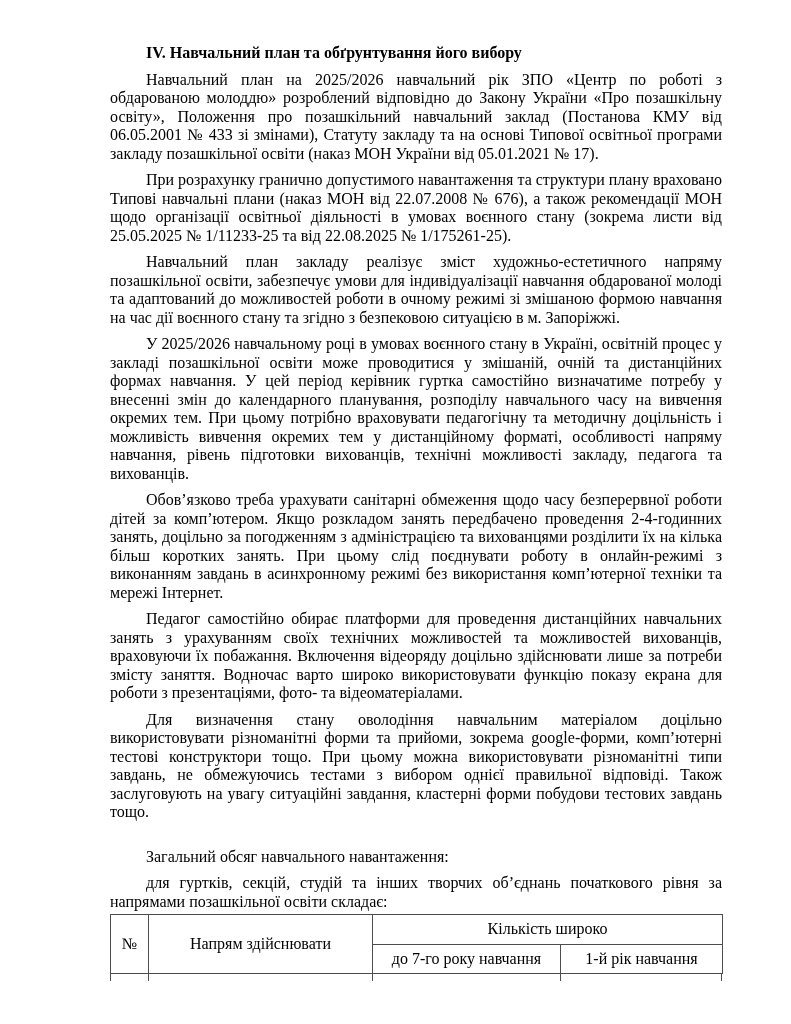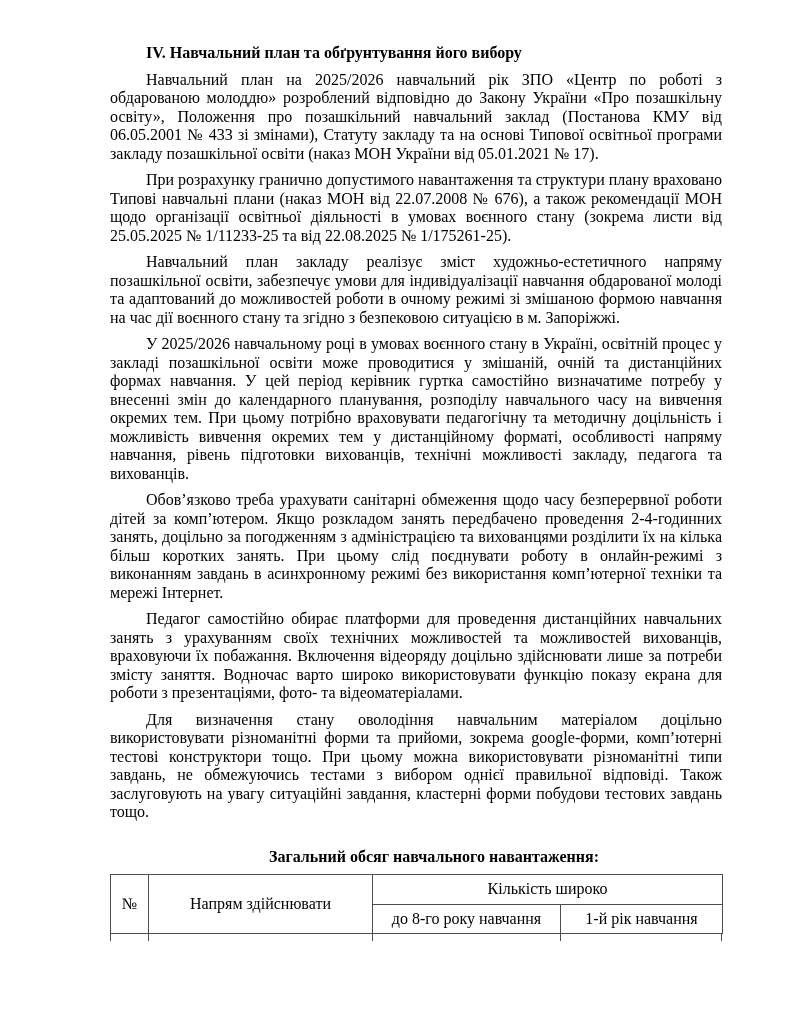--- a/index.html
+++ b/index.html
@@ -27,23 +27,23 @@
     margin: 0 0 8px 0;
     text-indent: 36px;
     text-align: justify;
     line-height: 18.5px;
   }
   .doc-title {
     font-weight: bold;
     text-align: left;
   }
   .section-heading {
-    font-weight: bold;
+    font-weight: normal;
     margin-top: 26px;
-    text-align: center;
+    text-align: left;
   }
   .section-intro {
     margin-bottom: 3px;
   }
   table.load-table {
     border-collapse: collapse;
     table-layout: fixed;
     width: 612px;
     margin-top: 2px;
   }
@@ -87,36 +87,37 @@
   <p class="para">Навчальний план на 2025/2026 навчальний рік ЗПО «Центр по роботі з обдарованою молоддю» розроблений відповідно до Закону України «Про позашкільну освіту», Положення про позашкільний навчальний заклад (Постанова КМУ від 06.05.2001 № 433 зі змінами), Статуту закладу та на основі Типової освітньої програми закладу позашкільної освіти (наказ МОН України від 05.01.2021 № 17).</p>
   <p class="para">При розрахунку гранично допустимого навантаження та структури плану враховано Типові навчальні плани (наказ МОН від 22.07.2008 № 676), а також рекомендації МОН щодо організації освітньої діяльності в умовах воєнного стану (зокрема листи від 25.05.2025 № 1/11233-25 та від 22.08.2025 № 1/175261-25).</p>
   <p class="para">Навчальний план закладу реалізує зміст художньо-естетичного напряму позашкільної освіти, забезпечує умови для індивідуалізації навчання обдарованої молоді та адаптований до можливостей роботи в очному режимі зі змішаною формою навчання на час дії воєнного стану та згідно з безпековою ситуацією в м. Запоріжжі.</p>
   <p class="para">У 2025/2026 навчальному році в умовах воєнного стану в Україні, освітній процес у закладі позашкільної освіти може проводитися у змішаній, очній та дистанційних формах навчання. У цей період керівник гуртка самостійно визначатиме потребу у внесенні змін до календарного планування, розподілу навчального часу на вивчення окремих тем. При цьому потрібно враховувати педагогічну та методичну доцільність і можливість вивчення окремих тем у дистанційному форматі, особливості напряму навчання, рівень підготовки вихованців, технічні можливості закладу, педагога та вихованців.</p>
   <p class="para">Обов’язково треба урахувати санітарні обмеження щодо часу безперервної роботи дітей за комп’ютером. Якщо розкладом занять передбачено проведення 2-4-годинних занять, доцільно за погодженням з адміністрацією та вихованцями розділити їх на кілька більш коротких занять. При цьому слід поєднувати роботу в онлайн-режимі з виконанням завдань в асинхронному режимі без використання комп’ютерної техніки та мережі Інтернет.</p>
   <p class="para">Педагог самостійно обирає платформи для проведення дистанційних навчальних занять з урахуванням своїх технічних можливостей та можливостей вихованців, враховуючи їх побажання. Включення відеоряду доцільно здійснювати лише за потреби змісту заняття. Водночас варто широко використовувати функцію показу екрана для роботи з презентаціями, фото- та відеоматеріалами.</p>
   <p class="para">Для визначення стану оволодіння навчальним матеріалом доцільно використовувати різноманітні форми та прийоми, зокрема google-форми, комп’ютерні тестові конструктори тощо. При цьому можна використовувати різноманітні типи завдань, не обмежуючись тестами з вибором однієї правильної відповіді. Також заслуговують на увагу ситуаційні завдання, кластерні форми побудови тестових завдань тощо.</p>
 
   <p class="para section-heading">Загальний обсяг навчального навантаження:</p>
 
+  <p class="para section-intro">для гуртків, секцій, студій та інших творчих об’єднань початкового рівня за напрямами позашкільної освіти складає:</p>
 
   <table class="load-table">
     <colgroup>
       <col style="width:38px">
       <col style="width:224px">
       <col style="width:188px">
       <col style="width:162px">
     </colgroup>
     <tbody>
       <tr class="hdr-row-1">
         <td rowspan="2">№</td>
         <td rowspan="2">Напрям здійснювати</td>
         <td colspan="2">Кількість широко</td>
       </tr>
       <tr class="hdr-row-2">
-        <td>до 8-го року навчання</td>
+        <td>до 7-го року навчання</td>
         <td>1-й рік навчання</td>
       </tr>
     </tbody>
   </table>
 
   <div class="table-stub">
     <span class="stub-l0"></span>
     <span class="stub-l1"></span>
     <span class="stub-l2"></span>
     <span class="stub-l3"></span>

